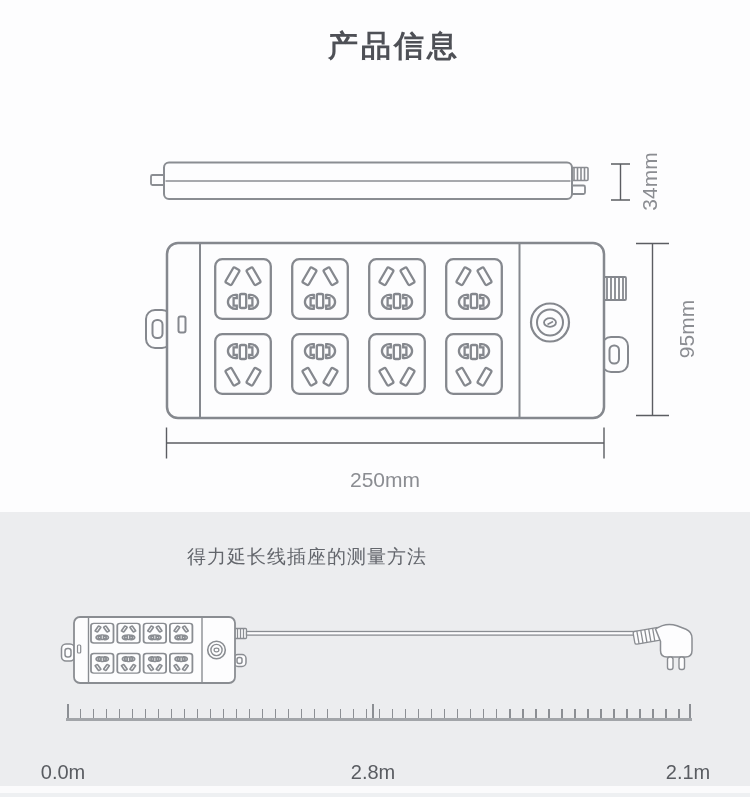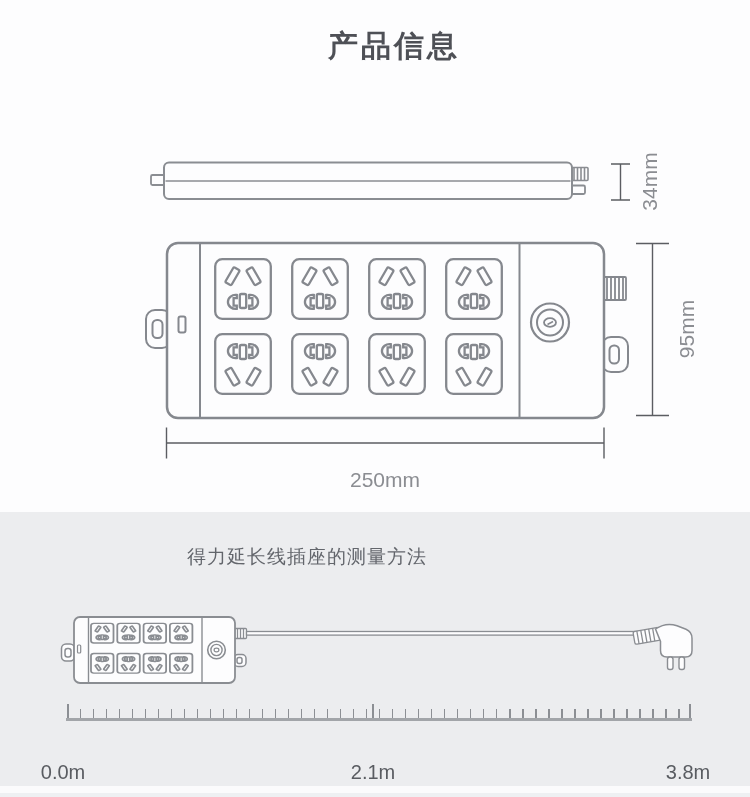--- a/index.html
+++ b/index.html
@@ -178,20 +178,20 @@
       </g>
     </svg>
 
     <div class="ruler">
       <div class="rt-small"></div>
       <div class="rt-tall t0"></div>
       <div class="rt-tall t1"></div>
       <div class="rt-tall t2"></div>
       <div class="rl-line"></div>
       <span class="rl l0">0.0m</span>
-      <span class="rl l1">2.1m</span>
-      <span class="rl l2">3.8m</span>
+      <span class="rl l1">2.8m</span>
+      <span class="rl l2">2.1m</span>
     </div>
   </section>
 
   <div class="footer-white"></div>
   <div class="footer-gray"></div>
 </div>
 
 </body></html>

